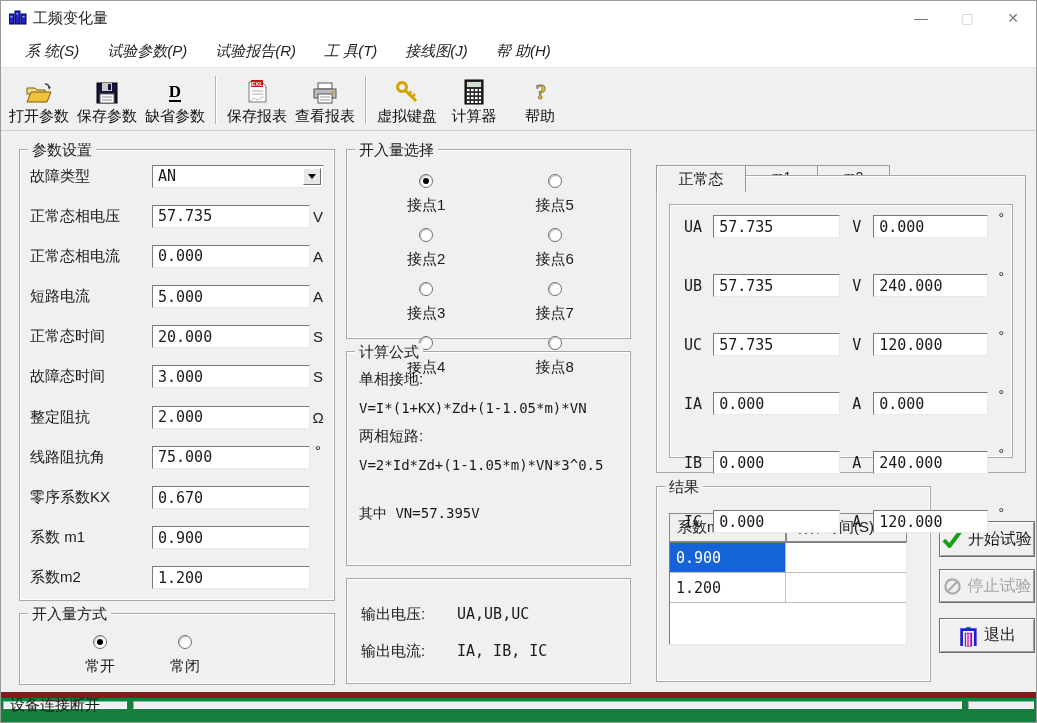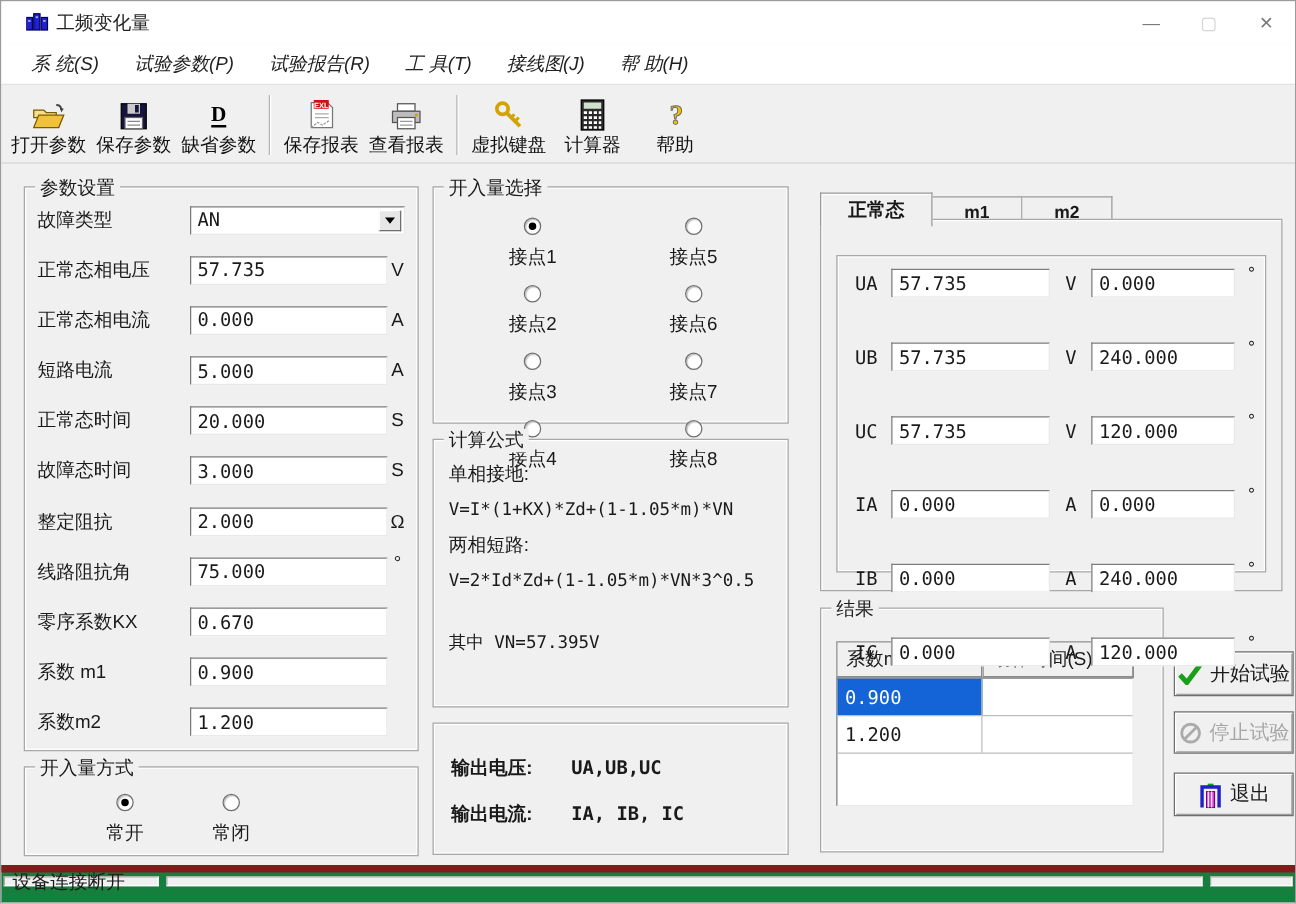--- a/index.html
+++ b/index.html
@@ -1,21 +1,21 @@
 <!DOCTYPE html>
 <html><head>
 <meta charset="utf-8">
 <style>
   * { box-sizing: border-box; margin: 0; padding: 0; }
   html,body { width:1037px; height:723px; }
   body { font-family:"Liberation Sans",sans-serif; background:#ffffff; color:#1a1a1a; }
   .window { position:relative; width:1037px; height:723px; border:1px solid #9b9b9b; background:#f0f0f0; overflow:hidden; }
 
   
-  .titlebar { position:absolute; top:0; left:0; right:0; height:34px; background:#ffffff; display:flex; align-items:center; padding-left:20px; }
+  .titlebar { position:absolute; top:0; left:0; right:0; height:34px; background:#ffffff; display:flex; align-items:center; padding-left:8px; }
   .titlebar .app-title { font-size:15px; color:#222; margin-left:6px; }
   .win-controls { position:absolute; right:0; top:0; height:34px; display:flex; }
   .win-btn { width:46px; height:34px; display:flex; align-items:center; justify-content:center; font-size:14px; color:#7a7a7a; }
   .win-btn.max { color:#cfcfcf; }
 
   
   .menubar { position:absolute; top:34px; left:0; right:0; height:33px; background:#ffffff; border-bottom:1px solid #e3e3e3; display:flex; align-items:center; padding-left:10px;font-style:italic; }
   .menu-item { font-size:15px; color:#222; padding:5px 14px; }
 
   
@@ -61,21 +61,21 @@
   .f-line.cn { font-family:"Liberation Sans",sans-serif; font-size:15px; }
   .f-note { margin-top:32px; font-family:"DejaVu Sans Mono","Liberation Mono",monospace; font-size:14px; }
 
   
   .output-body { position:absolute; inset:26px 10px 10px 14px; display:flex; flex-direction:column; gap:18px; }
   .o-row { display:flex; font-size:15px; }
   .o-label { width:96px; }
   .o-value { font-family:"DejaVu Sans Mono","Liberation Mono",monospace; }
 
   
-  .tabstrip { position:absolute; left:0; top:22px; display:flex; align-items:flex-end; height:27px;font-weight:bold; }
+  .tabstrip { position:absolute; left:0; top:34px; display:flex; height:27px; }
   .tab { font-size:15px; background:#f0f0f0; border:1px solid #9a9a9a; border-bottom:none; display:flex; align-items:center; justify-content:center; }
   .tab.active { height:27px; width:90px; z-index:2; box-shadow:inset 1px 1px 0 #ffffff; margin-bottom:-1px; }
   .tab.inactive { height:23px; width:72px; font-size:14px; border-left:none; }
   .tabpanel { position:absolute; left:0; top:44px; width:370px; height:298px; border:1px solid #a8a8a8; box-shadow:inset 1px 1px 0 #ffffff; background:#f0f0f0; z-index:1; }
   .phasor-gb { position:absolute; left:12px; right:12px; top:28px; bottom:14px; border:1px solid #a8a8a8; box-shadow:inset 1px 1px 0 #ffffff, inset -1px -1px 0 #ffffff; }
   .phasor-body { position:absolute; inset:10px 8px 8px 14px; display:flex; flex-direction:column; justify-content:space-between;gap:36px; }
   .ph-row { display:flex; align-items:center; height:24px; }
   .ph-label { width:30px; font-size:15px; font-family:"DejaVu Sans Mono","Liberation Mono",monospace; }
   .ph-field { width:130px; height:23px; font-size:15px; padding:1px 5px; display:flex; align-items:center; font-family:"DejaVu Sans Mono","Liberation Mono",monospace; }
   .ph-unit { width:34px; text-align:center; font-size:15px; font-family:"DejaVu Sans Mono","Liberation Mono",monospace; }
@@ -371,21 +371,21 @@
       <span class="gb-title">计算公式</span>
       <div class="formula-body">
         <div class="f-line cn">单相接地:</div>
         <div class="f-line">V=I*(1+KX)*Zd+(1-1.05*m)*VN</div>
         <div class="f-line cn">两相短路:</div>
         <div class="f-line">V=2*Id*Zd+(1-1.05*m)*VN*3^0.5</div>
         <div class="f-note">其中 VN=57.395V</div>
       </div>
     </div>
 
-    <div class="gb" style="left:345px; top:447px; width:285px; height:106px;font-weight:bold;">
+    <div class="gb" style="left:345px; top:447px; width:285px; height:106px;">
       <div class="output-body">
         <div class="o-row">
           <span class="o-label">输出电压:</span>
           <span class="o-value">UA,UB,UC</span>
         </div>
         <div class="o-row">
           <span class="o-label">输出电流:</span>
           <span class="o-value">IA, IB, IC</span>
         </div>
       </div>

